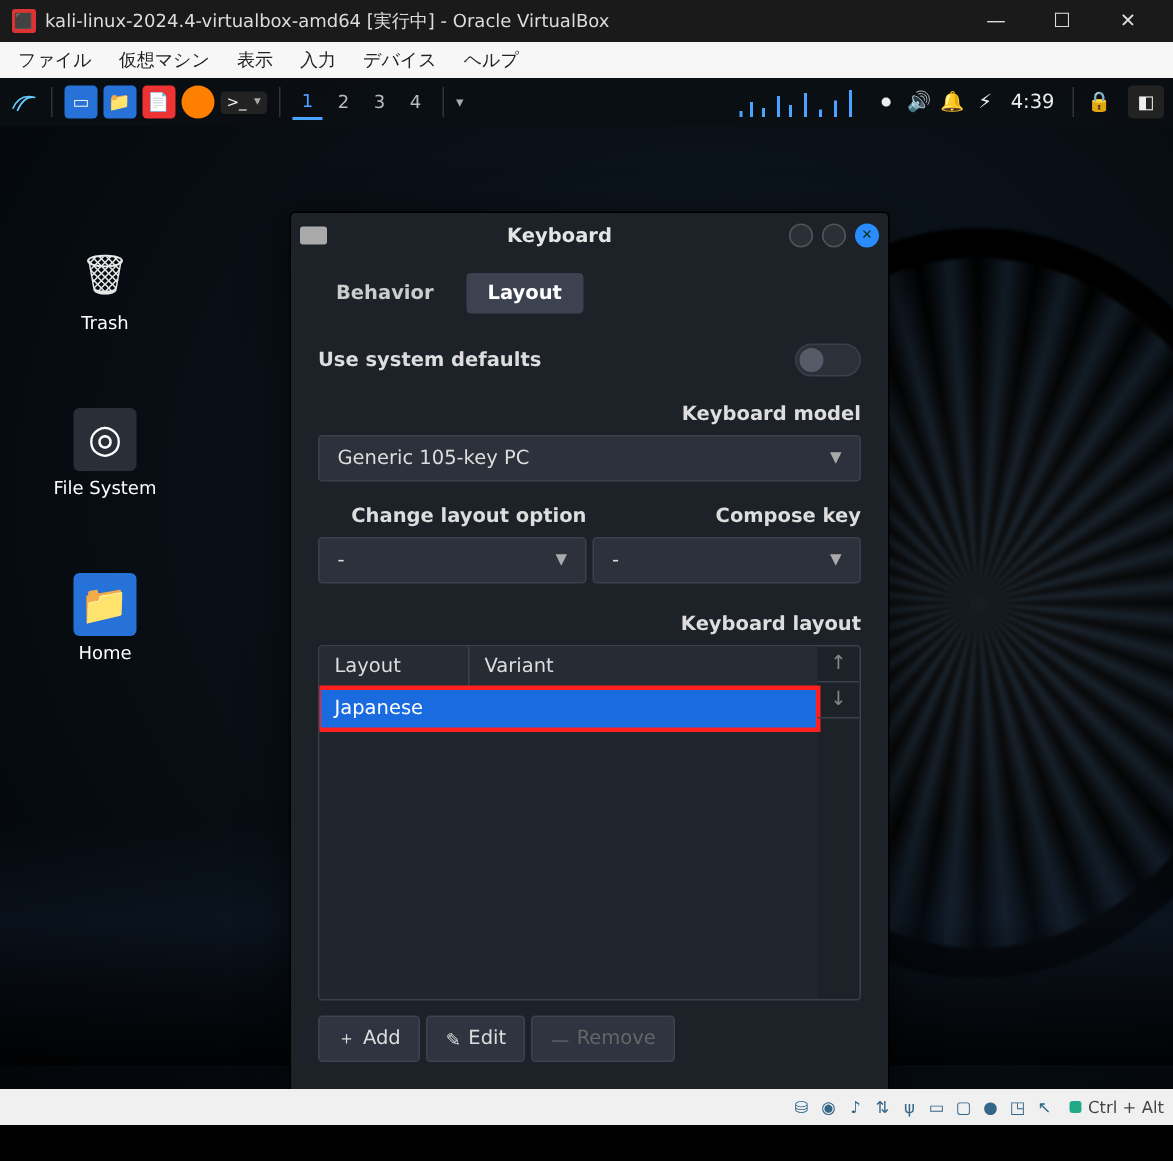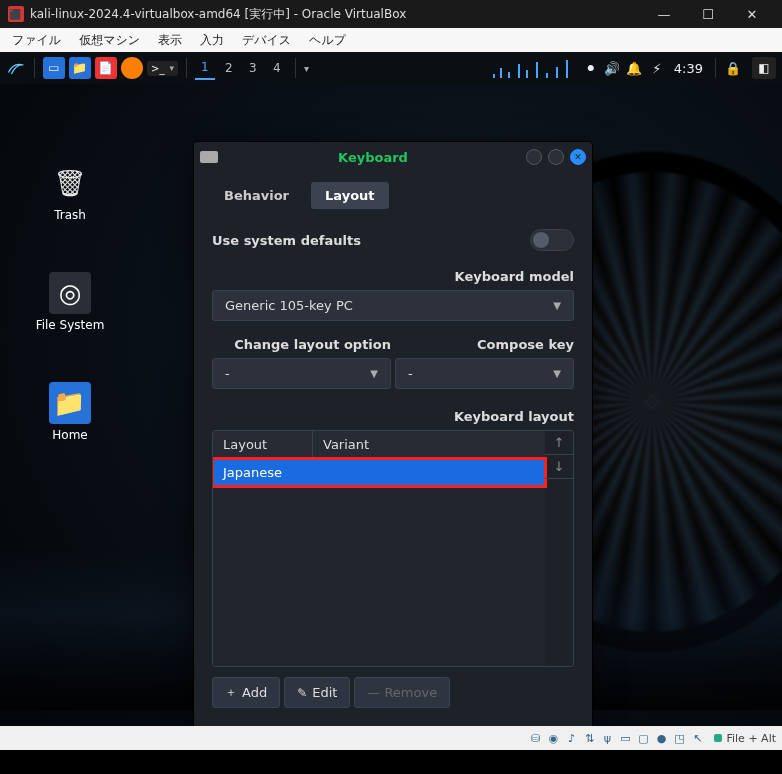--- a/index.html
+++ b/index.html
@@ -40,21 +40,21 @@
 
 
 .dicon { position:absolute; width:80px; text-align:center; color:#fff; font-size:12px; cursor:pointer; }
 .dicon .glyph{ width:42px; height:42px; margin:0 auto 4px; display:flex; align-items:center; justify-content:center; font-size:26px; }
 .dicon.trash .glyph{ color:#e8e8e8; }
 .dicon.fs .glyph{ background:#2a2e36; border-radius:4px; color:#fff; }
 .dicon.home .glyph{ background:#2772d8; border-radius:4px; }
 
 
 .dialog { position:absolute; left:193px; top:89px; width:400px; background:#1d2128; border:1px solid #000; border-radius:4px; box-shadow:0 6px 30px rgba(0,0,0,0.6); }
-.dlg-title { height:30px; display:flex; align-items:center; padding:0 6px; font-size:13px; color:#22c55e; }
+.dlg-title { height:30px; display:flex; align-items:center; padding:0 6px; font-size:13px; color:#e5e5e5; }
 .dlg-title .kbd-ic{ width:18px; height:12px; background:#aaa; border-radius:2px; margin-right:8px; }
 .dlg-title .t { flex:1; text-align:center; font-weight:600; }
 .dlg-title .wbtn{ width:16px; height:16px; border-radius:50%; margin-left:6px; cursor:pointer; border:1px solid #555; background:#2a2f38; }
 .dlg-title .wbtn.close{ background:#2a8cff; border-color:#2a8cff; position:relative; }
 .dlg-title .wbtn.close::after{ content:"✕"; color:#031; font-size:9px; position:absolute; inset:0; display:flex; align-items:center; justify-content:center; }
 
 .tabs { display:flex; gap:8px; padding:10px 16px 4px; font-size:13px; color:#ccc; }
 .tabs .tab{ padding:6px 14px; border-radius:3px; cursor:pointer;font-weight:bold; }
 .tabs .tab.active{ background:#3c4250; color:#fff; }
 
@@ -271,16 +271,16 @@
     <div class="sic">♪</div>
     <div class="sic">⇅</div>
     <div class="sic">ψ</div>
     <div class="sic">▭</div>
     <div class="sic">▢</div>
     <div class="sic">●</div>
     <div class="sic">◳</div>
     <div class="sic">↖</div>
     <div class="hostkey">
       <div class="led"></div>
-      <span>File + Alt</span>
+      <span>Ctrl + Alt</span>
     </div>
   </div>
 </div>
 
 </body></html>

